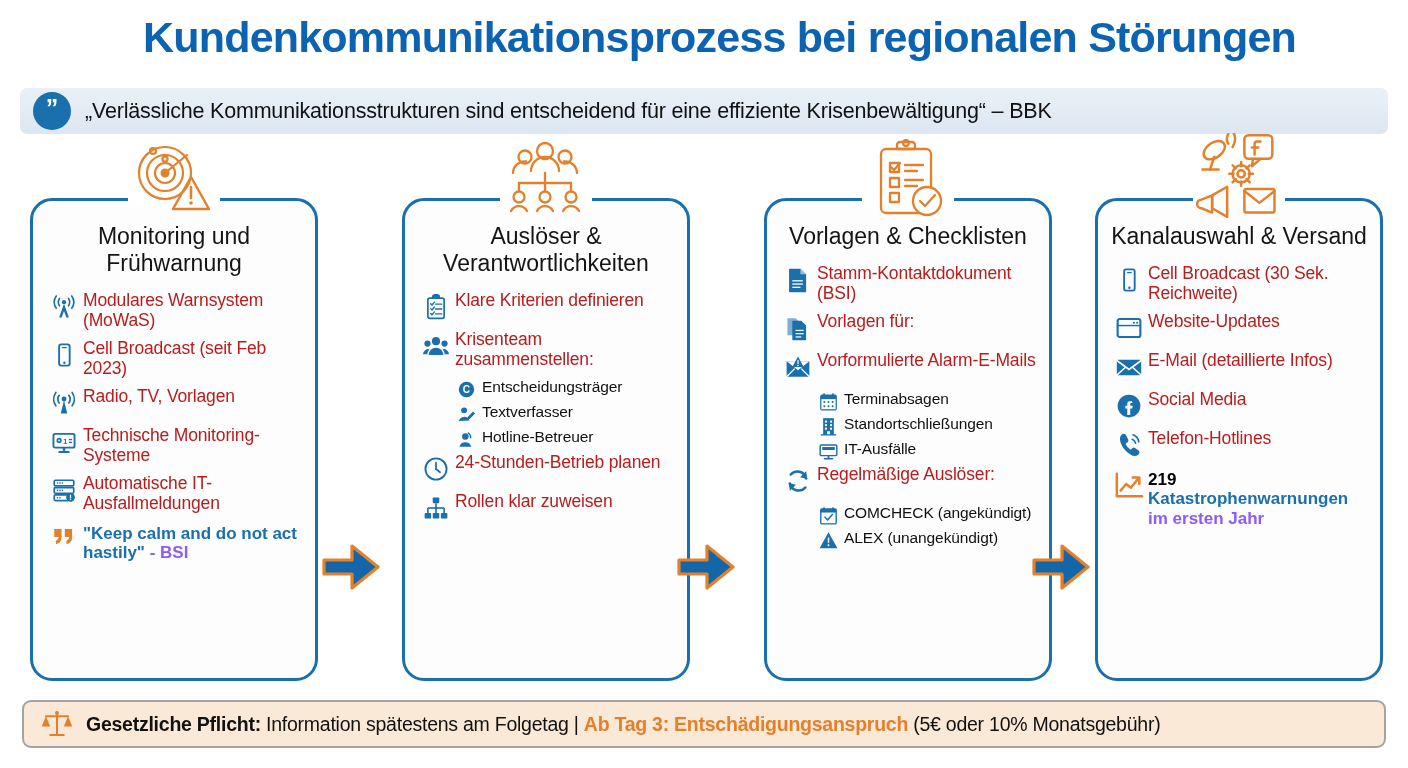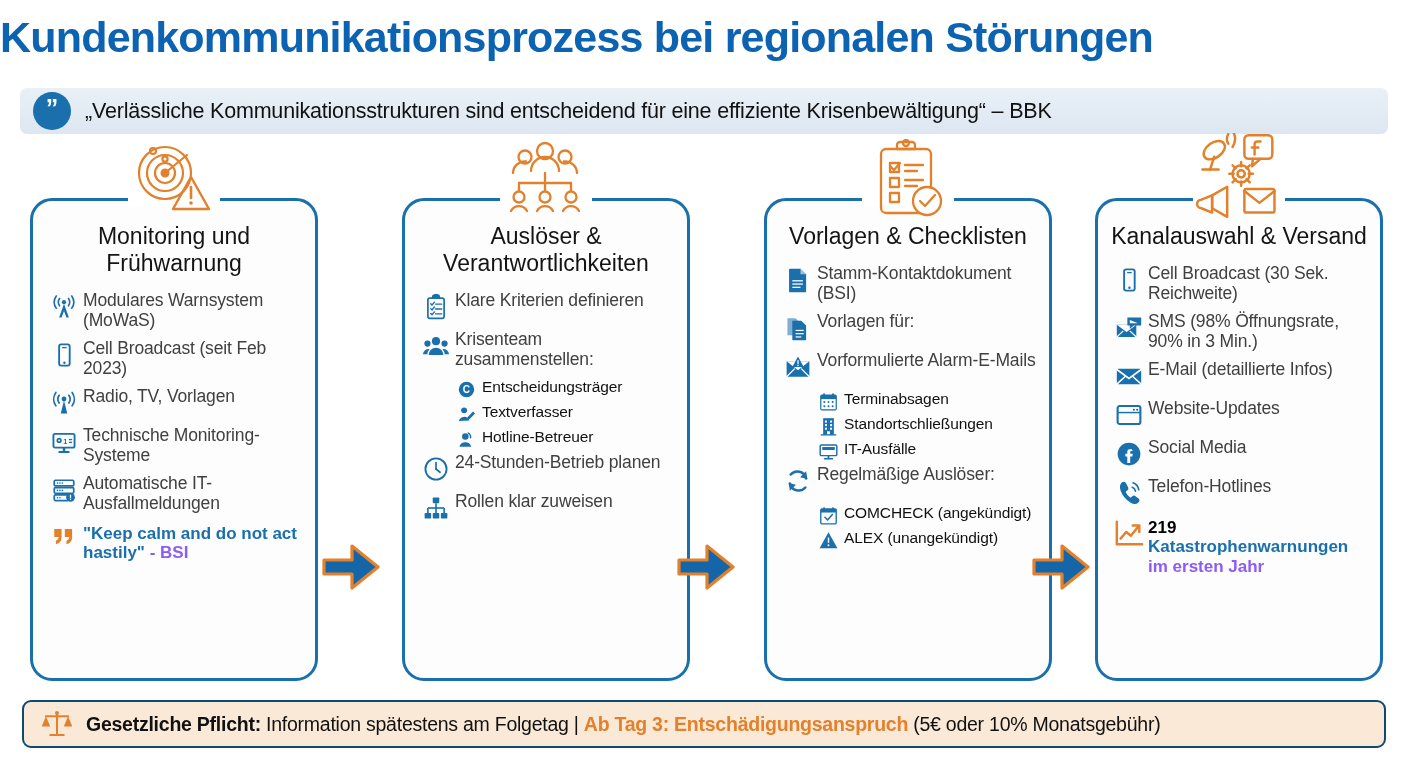--- a/index.html
+++ b/index.html
@@ -6,27 +6,28 @@
   html, body {
     width: 1408px; height: 768px;
     background: #ffffff;
     font-family: "Liberation Sans", sans-serif;
     overflow: hidden;
   }
   .page { position: relative; width: 1408px; height: 768px; background:#fff; }
 
   
   .title {
-    text-align: left;
+    text-align: center;
     font-size: 43px;
     font-weight: bold;
     color: #0b63b2;
     letter-spacing: -0.8px;
     padding-top: 14px;
     line-height: 1.08;
+    margin-left: 31px;
   }
 
   
   .quotebar {
     position: absolute;
     left: 20px; top: 88px;
     width: 1368px; height: 46px;
     background: linear-gradient(to bottom, #e9f0f7, #dde7f1);
     border-radius: 7px;
     display: flex; align-items: center;
@@ -97,21 +98,21 @@
     margin-bottom: 8px;
   }
   .item .ic {
     flex: 0 0 34px;
     width: 34px; height: 30px;
     display: flex; align-items: center; justify-content: center;
     margin-top: 1px;
   }
   .item .tx {
     font-size: 17.5px;
-    color: #404040;
+    color: #b91c1c;
     line-height: 1.14;
     letter-spacing: -0.15px;
     padding-left: 2px;
   }
   .sub {
     display: flex;
     align-items: flex-start;
     margin-left: 34px;
     margin-bottom: 3px;
   }
@@ -147,21 +148,21 @@
     top: 400px;
     width: 58px; height: 50px;
   }
 
   
   .footer {
     position: absolute;
     left: 22px; top: 700px;
     width: 1364px; height: 48px;
     background: #fbe9d8;
-    border: 2px solid #0c4a6e;
+    border: 2px solid #a3a3a3;
     border-radius: 9px;
     display: flex; align-items: center;
   }
   .footer .ic { margin-left: 16px; width: 34px; height: 34px; flex:0 0 34px; }
   .footer .ftx {
     margin-left: 12px;
     font-size: 19.5px;
     color: #111;
     letter-spacing: -0.25px;
   }
@@ -641,55 +642,39 @@
                 </g>
                 <rect x="13.5" y="6" width="6" height="1.6" rx="0.8" fill="#1a6fad"></rect>
                 <circle cx="16.5" cy="25.6" r="1.5" fill="#1a6fad"></circle>
               </svg>
             </span>
             <span class="tx">Cell Broadcast (30 Sek. Reichweite)</span>
           </div>
           <div class="item">
             <span class="ic">
               <svg viewBox="0 0 32 32" width="26" height="26">
-                <g fill="#1a6fad">
-                  <path d="M1 12 h24 v14 a1 1 0 0 1 -1 1 H2 a1 1 0 0 1 -1 -1 z"></path>
-                </g>
-                <path d="M1 12 L13 21 L25 12 Z" fill="#fff"></path>
-                <path d="M1 27 L9 19.5 M25 27 L17 19.5" stroke="#fff" stroke-width="1.5"></path>
-                <g fill="#1a6fad">
-                  <path d="M14 3 h17 v10 h-9 l-5 4 v-4 h-3 z"></path>
-                </g>
-                <path d="M17 6 l10 4 l-10 0 z" fill="#fff"></path>
-              </svg>
-            </span>
-            <span class="tx">SMS (98% Öffnungsrate, 90% in 3 Min.)</span>
+                <rect x="2" y="5" width="28" height="22" rx="2.5" fill="none" stroke="#1a6fad" stroke-width="2.6"></rect>
+                <g fill="#1a6fad">
+                  <circle cx="22" cy="9.5" r="1.3"></circle>
+                  <circle cx="26" cy="9.5" r="1.3"></circle>
+                </g>
+                <line x1="2" y1="13" x2="30" y2="13" stroke="#1a6fad" stroke-width="1.8"></line>
+              </svg>
+            </span>
+            <span class="tx">Website-Updates</span>
           </div>
           <div class="item">
             <span class="ic">
               <svg viewBox="0 0 32 32" width="26" height="26">
                 <rect x="1" y="7" width="30" height="19" rx="1.5" fill="#1a6fad"></rect>
                 <path d="M1 8 L16 19 L31 8" fill="none" stroke="#fff" stroke-width="2"></path>
                 <path d="M1 26 L12 16 M31 26 L20 16" stroke="#fff" stroke-width="1.8"></path>
               </svg>
             </span>
             <span class="tx">E-Mail (detaillierte Infos)</span>
-          </div>
-          <div class="item">
-            <span class="ic">
-              <svg viewBox="0 0 32 32" width="26" height="26">
-                <rect x="2" y="5" width="28" height="22" rx="2.5" fill="none" stroke="#1a6fad" stroke-width="2.6"></rect>
-                <g fill="#1a6fad">
-                  <circle cx="22" cy="9.5" r="1.3"></circle>
-                  <circle cx="26" cy="9.5" r="1.3"></circle>
-                </g>
-                <line x1="2" y1="13" x2="30" y2="13" stroke="#1a6fad" stroke-width="1.8"></line>
-              </svg>
-            </span>
-            <span class="tx">Website-Updates</span>
           </div>
           <div class="item">
             <span class="ic">
               <svg viewBox="0 0 32 32" width="26" height="26">
                 <circle cx="16" cy="16" r="14" fill="#1a6fad"></circle>
                 <path d="M19.5 10 h-2.6 a3 3 0 0 0 -3 3 v2.6 h-2.4 v3.4 h2.4 V27 h3.6 v-8 h2.6 l0.5 -3.4 h-3.1 V13.4 a1 1 0 0 1 1 -1 h2 z" fill="#fff"></path>
               </svg>
             </span>
             <span class="tx">Social Media</span>
           </div>

